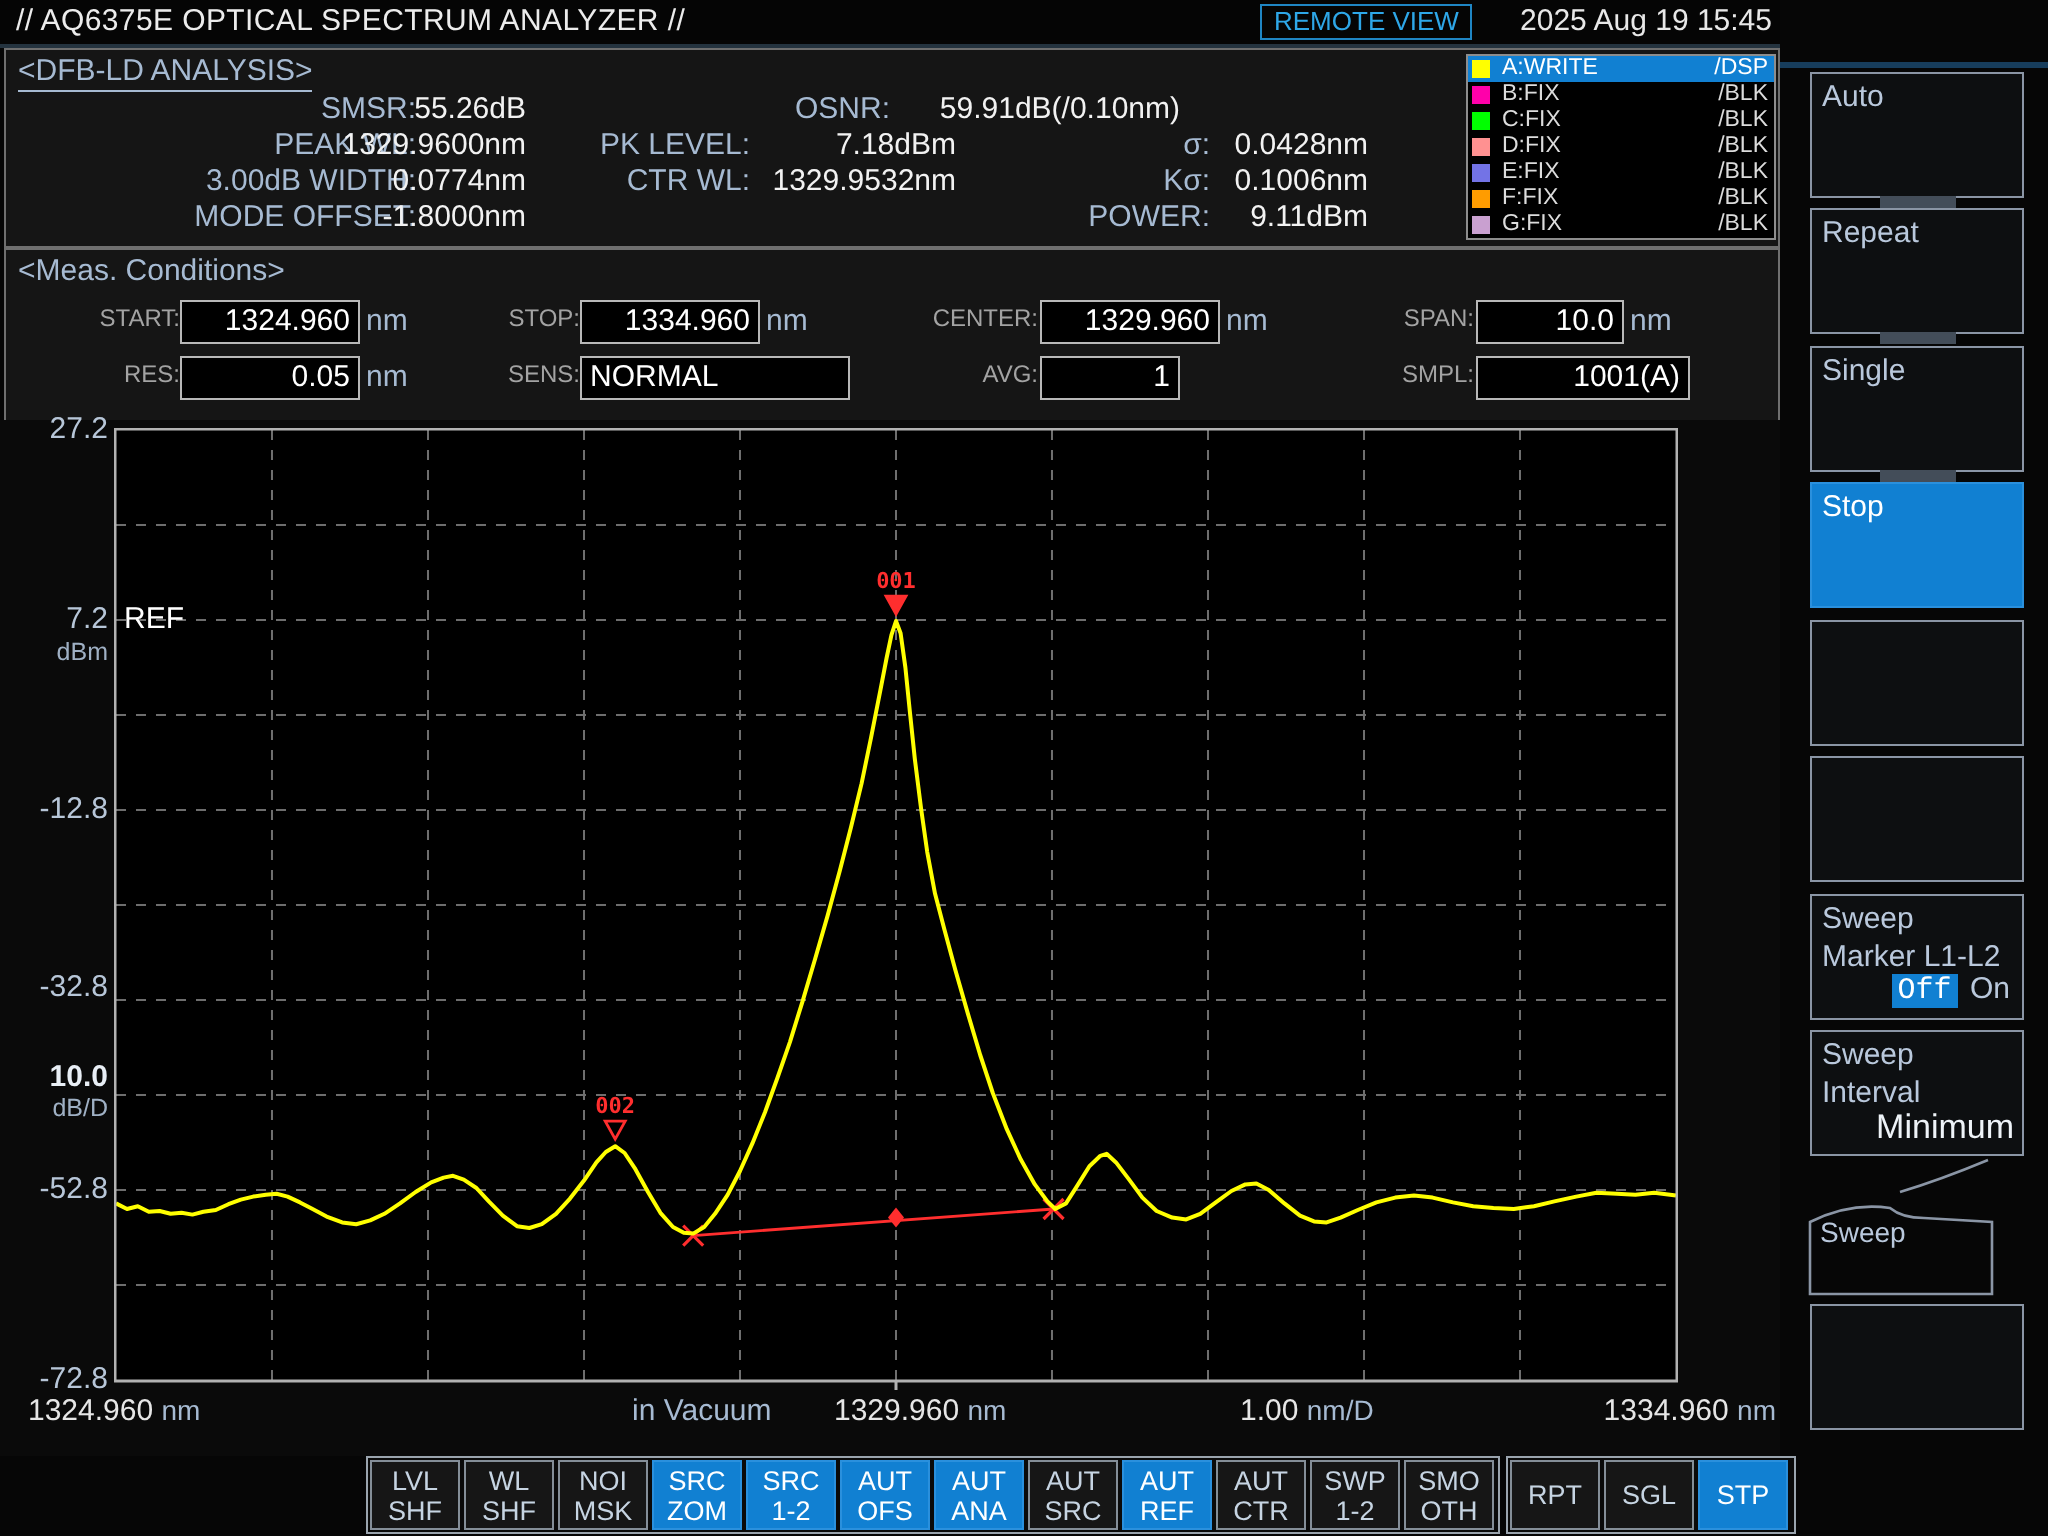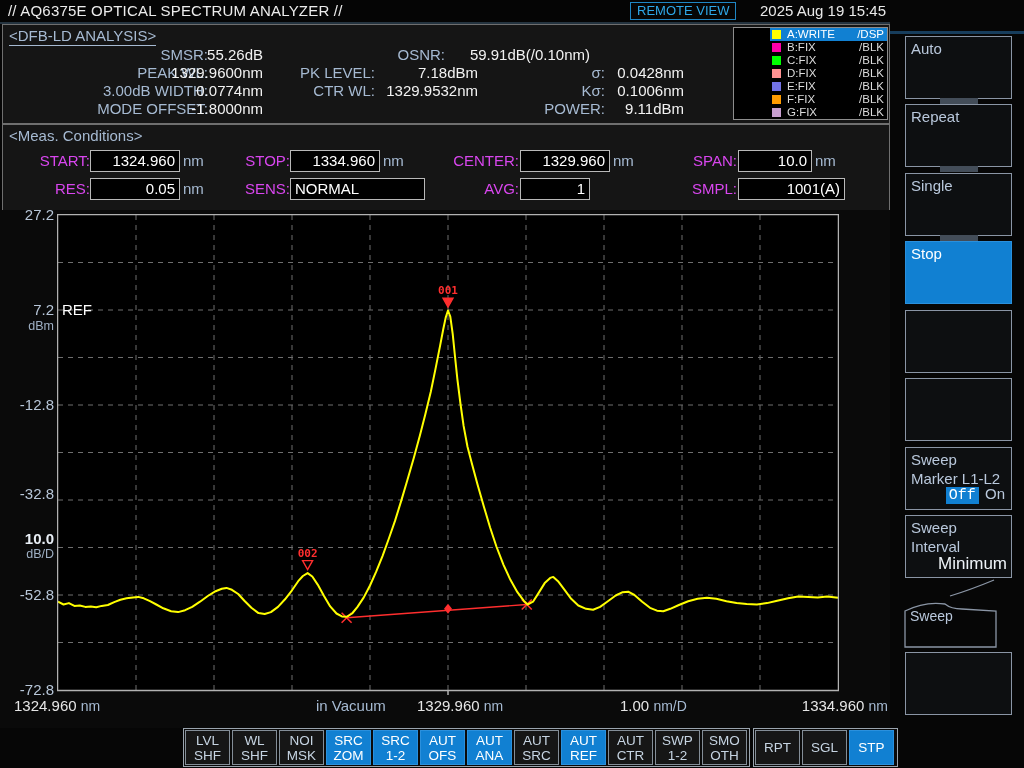--- a/index.html
+++ b/index.html
@@ -16,27 +16,27 @@
   #dfb-panel{top:24px;height:98px;}
   #meas-panel{top:124px;height:86px;}
   .panel-heading{position:absolute;left:6px;top:2px;font-size:15px;color:#a6bad2;white-space:nowrap;}
   .underlined{border-bottom:1px solid #a6bad2;padding-bottom:1px;}
   .an-cell{position:absolute;font-size:15px;white-space:nowrap;}
   .an-lbl{color:#a6bad2;} .an-val{color:#f2f2f2;}
   .r0{top:21px}.r1{top:39px}.r2{top:57px}.r3{top:75px}
   .c1l{right:681px}.c1v{right:626px}.c2l{right:514px}.c2v{right:411px}
   .osl{right:444px}.osv{right:299px}.c3l{right:284px}.c3v{right:205px}
   
-  .fld-label{position:absolute;font-size:15px;color:#d946ef;white-space:nowrap;}
+  .fld-label{position:absolute;font-size:12px;color:#a3a3a3;white-space:nowrap;}
   .fld-box{position:absolute;height:20px;background:#000;border:1px solid #b8b8b8;font-size:15px;color:#fff;
     text-align:right;padding:0 4px;line-height:20px;white-space:nowrap;}
   .fld-box.left{text-align:left;}
   .fld-unit{position:absolute;font-size:15px;color:#a6bad2;}
   
-  #trace-legend{position:absolute;left:733px;top:27px;width:155px;height:93px;background:#000;border:1px solid #8d8d8d;box-sizing:border-box;padding-left:36px;}
+  #trace-legend{position:absolute;left:733px;top:27px;width:155px;height:93px;background:#000;border:1px solid #8d8d8d;box-sizing:border-box;}
   .legend-row{position:relative;height:13px;font-size:11.5px;line-height:13px;color:#dcdcdc;}
   .legend-row.on{background:#1180d2;color:#fff;}
   .legend-swatch{position:absolute;left:2px;top:2px;width:9px;height:9px;}
   .legend-name{position:absolute;left:17px;top:0;}
   .legend-status{position:absolute;right:3px;top:0;}
   
   #chart-section{position:absolute;left:0;top:210px;width:890px;height:518px;background:#0a0a0a;}
   #plot-svg{position:absolute;left:57px;top:4px;}
   .ytick{position:absolute;right:836px;font-size:15px;color:#b7c6d8;white-space:nowrap;text-align:right;}
   .ytick-sub{position:absolute;right:836px;font-size:12.5px;color:#9fb0c4;white-space:nowrap;}

